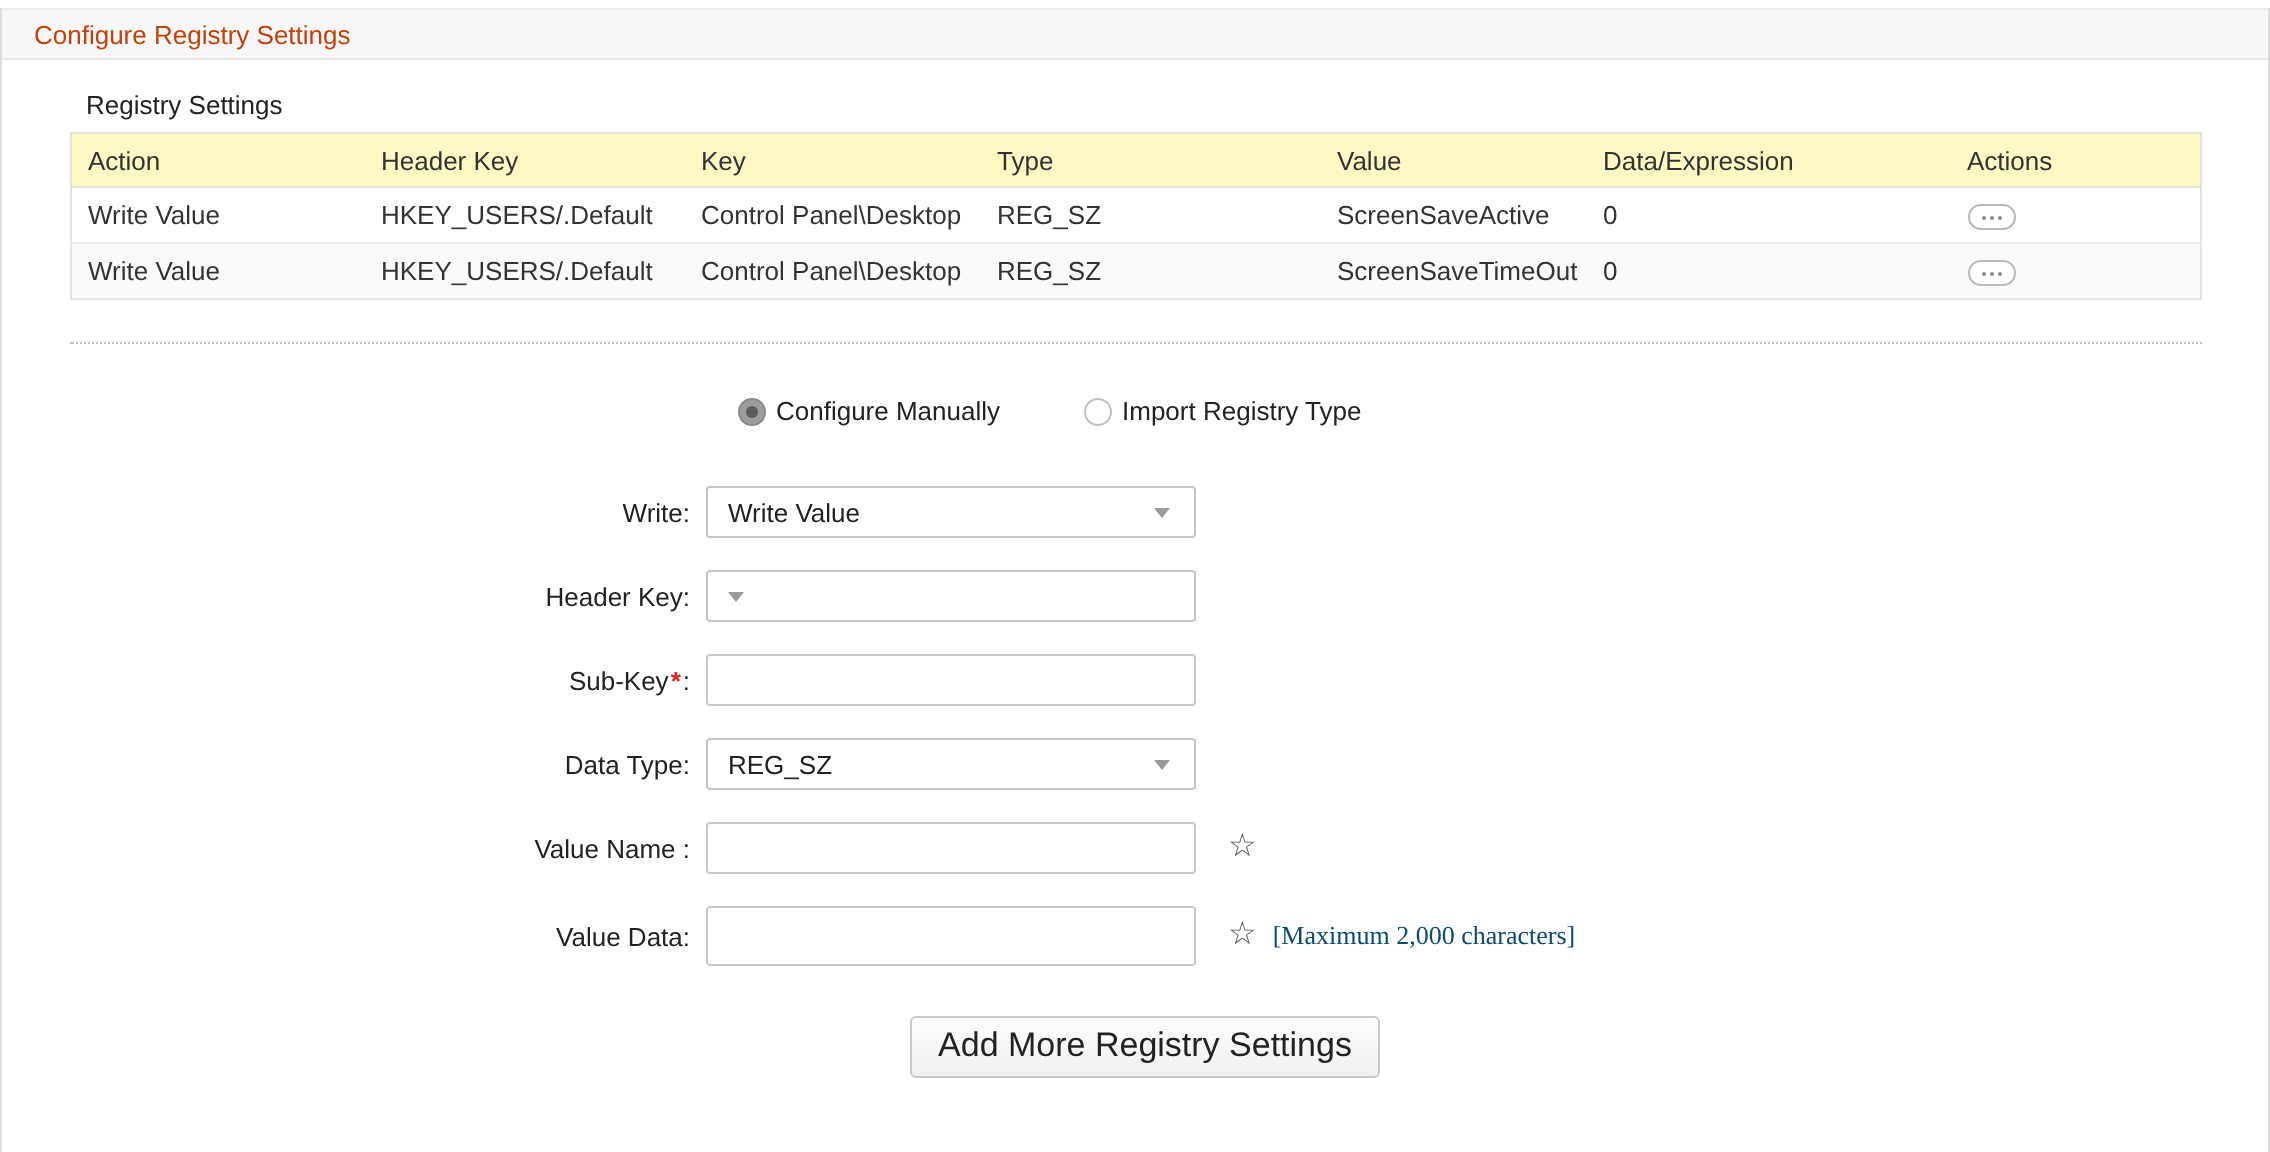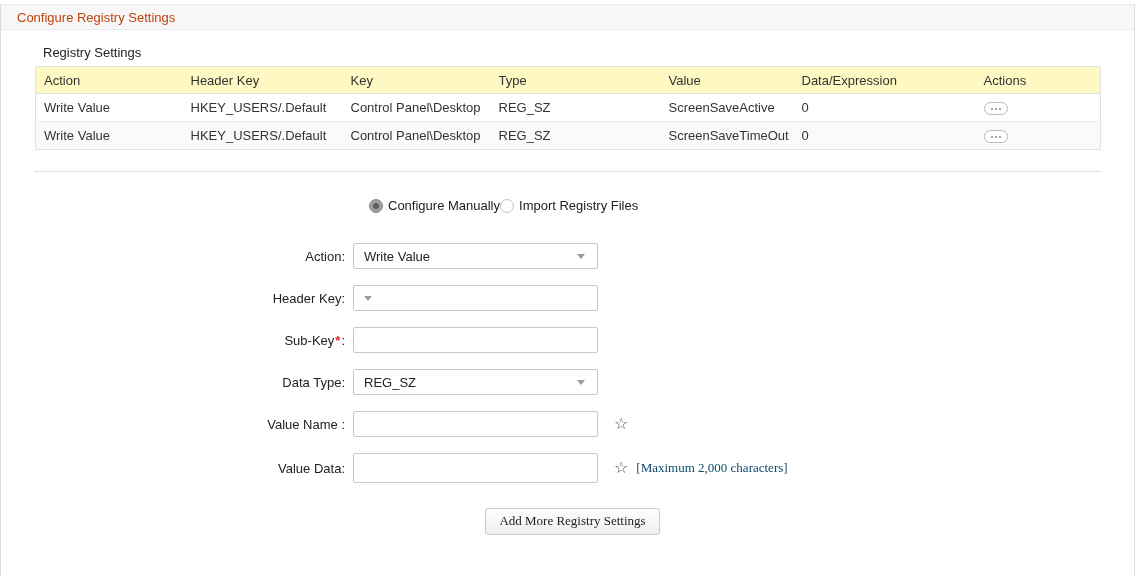--- a/index.html
+++ b/index.html
@@ -41,21 +41,21 @@
     width:24px; height:13px; border:1px solid #b9b9b9; border-radius:8px;
     background:#fff; cursor:pointer; vertical-align:middle;
   }
   .ellipsis-btn i { width:2px; height:2px; border-radius:50%; background:#8a8a8a; }
   
   .dotted-sep {
     margin:21px 0 0 34px; width:1066px; height:0;
     border-top:1px dotted #c6c6c6;
   }
   
-  .mode-row { margin:26px 0 0 368px; display:flex; align-items:center; }
+  .mode-row { margin:26px 0 0 368px; display:flex; align-items:center; gap:42px; }
   .radio-opt { display:flex; align-items:center; gap:5px; cursor:pointer; color:#222; }
   .radio-dot {
     width:14px; height:14px; border-radius:50%; background:#fff;
     border:1px solid #c2c2c2; display:inline-flex; align-items:center; justify-content:center;
   }
   .radio-dot.selected { background:#9d9d9d; border-color:#8a8a8a; }
   .radio-dot.selected::after { content:""; width:6px; height:6px; border-radius:50%; background:#5d5d5d; }
   
   .form { margin-top:30px; display:flex; flex-direction:column; gap:16px; }
   .form-row { display:flex; align-items:center; }
@@ -76,21 +76,21 @@
   }
   .text-input.tall { height:30px; }
   .star-icon { margin-left:16px; font-size:16px; color:#555; cursor:pointer; line-height:1; }
   .max-note { margin-left:8px; color:#0c4a6e;font-family:Liberation Serif, serif; }
   
   .button-row { margin-top:25px; text-align:center; }
   .add-btn {
     display:inline-block; padding:4px 13px 5px 13px;
     background:linear-gradient(#fdfdfd,#f0f0f0);
     border:1px solid #c9c9c9; border-radius:3px;
-    font-family:Liberation Serif, serif; font-size:13px; color:#222; cursor:pointer;margin-left:10px;
+    font-family:Liberation Sans, sans-serif; font-size:17px; color:#222; cursor:pointer;margin-left:10px;
   }
 </style>
 </head>
 <body>
 
 <div class="panel">
 
   <div class="titlebar">Configure Registry Settings</div>
 
   <div class="section-title">Registry Settings</div>
@@ -152,28 +152,28 @@
 
   <div class="dotted-sep"></div>
 
   <div class="mode-row">
     <span class="radio-opt">
       <span class="radio-dot selected"></span>
       <span>Configure Manually</span>
     </span>
     <span class="radio-opt">
       <span class="radio-dot"></span>
-      <span>Import Registry Files</span>
+      <span>Import Registry Type</span>
     </span>
   </div>
 
   <div class="form">
 
     <div class="form-row">
-      <span class="form-label">Action:</span>
+      <span class="form-label">Write:</span>
       <span class="select-box">
         <span class="select-value">Write Value</span>
         <span class="select-arrow"></span>
       </span>
     </div>
 
     <div class="form-row">
       <span class="form-label">Header Key:</span>
       <span class="select-box">
         <span class="select-arrow"></span>

